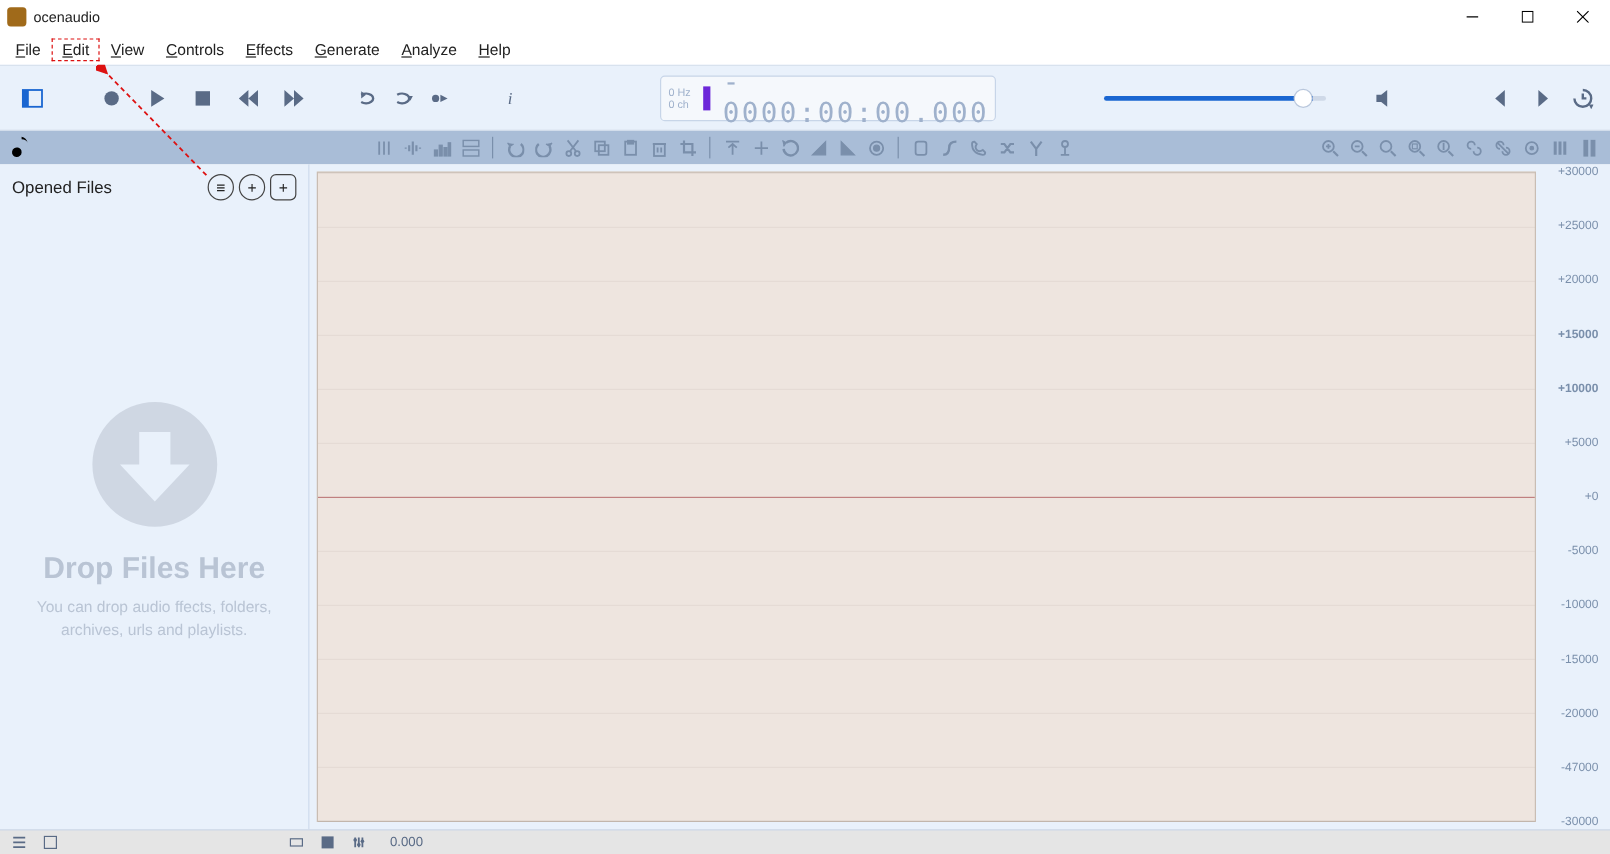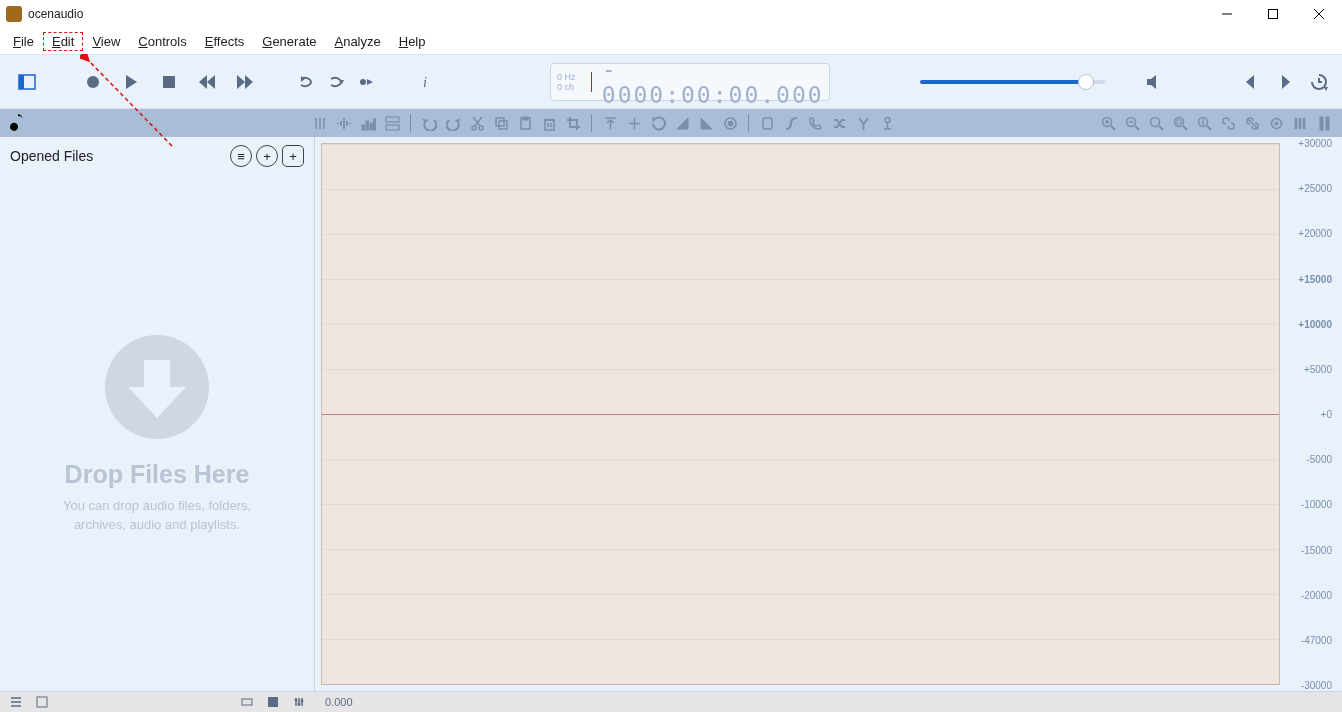--- a/index.html
+++ b/index.html
@@ -23,21 +23,21 @@
 .annotation-arrow{position:absolute;left:80px;top:54px;pointer-events:none}
 
 
 .transport{height:55px;display:flex;align-items:center;gap:0;background:#e9f1fb;border-top:1px solid #d8e2ee;border-bottom:1px solid #d8e2ee;padding:0 8px}
 .tbtn{width:38px;height:38px;display:flex;align-items:center;justify-content:center;color:#5a6b86;border-radius:4px}
 .tbtn svg{width:18px;height:18px;fill:currentColor}
 .tbtn.accent{color:#1a66d1}
 .tbtn.small{width:30px}
 .tgap{width:14px}
 .time-display{margin-left:110px;width:280px;height:38px;border:1px solid #c7d5e8;border-radius:4px;background:#f5f8fc;display:flex;align-items:center;color:#9fb1cc}
-.time-display .meta{font-size:9px;line-height:10px;padding:0 6px;border-right:1px solid #6d28d9;width:44px}
+.time-display .meta{font-size:9px;line-height:10px;padding:0 6px;border-right:6px solid #6d28d9;width:44px}
 .time-display .big{font-family:"Consolas",monospace;font-size:23px;letter-spacing:2px;padding-left:10px;font-weight:300}
 .volume{margin-left:90px;width:185px;height:24px;display:flex;align-items:center}
 .volume .track{flex:1;height:4px;border-radius:2px;background:linear-gradient(to right,#1a66d1 0 94%,#cfd9e8 94% 100%);position:relative}
 .volume .thumb{position:absolute;right:6%;top:-6px;width:16px;height:16px;border-radius:50%;background:#fff;border:1px solid #b9c7dc}
 .mute-icon{margin-left:30px;color:#5a6b86}
 .transport .spacer{flex:1}
 .nav-btns{display:flex;align-items:center;gap:4px;color:#5a6b86}
 
 
 .toolstrip{height:28px;background:#a9bdd7;display:flex;align-items:center;padding:0 6px;color:#7a8fab}
@@ -45,21 +45,21 @@
 .toolstrip .sidebar-pad{width:270px;height:100%}
 .toolstrip .tsbtn{width:24px;height:24px;display:flex;align-items:center;justify-content:center}
 .toolstrip .tsbtn svg{width:15px;height:15px;fill:currentColor;stroke:currentColor}
 .toolstrip .divider{width:1px;height:18px;background:#7a8fab;margin:0 6px}
 .toolstrip .flex{flex:1}
 
 
 .main{display:flex;height:calc(712px - 28px - 26px - 55px - 28px - 21px)}
 
 
-.sidebar{width:315px;background:#e9f1fb;border-right:1px solid #c7d5e8;display:flex;flex-direction:column}
+.sidebar{width:258px;background:#e9f1fb;border-right:1px solid #c7d5e8;display:flex;flex-direction:column}
 .sidebar-head{height:38px;display:flex;align-items:center;padding:0 10px}
 .sidebar-head .title{font-size:14px;flex:1}
 .sidebar-head .hbtn{width:22px;height:22px;margin-left:4px;border:1.5px solid #444;border-radius:50%;display:flex;align-items:center;justify-content:center;font-size:13px;line-height:1}
 .sidebar-head .hbtn.sq{border-radius:5px}
 .dropzone{flex:1;display:flex;flex-direction:column;align-items:center;justify-content:center;color:#b9c4d4;text-align:center;padding:20px}
 .dropzone .big{font-size:25px;font-weight:700;margin-top:18px}
 .dropzone .small{font-size:13px;margin-top:8px;line-height:1.4;max-width:210px}
 
 
 .canvas-wrap{flex:1;position:relative;background:#e9f1fb;display:flex}
@@ -433,21 +433,21 @@
       <div class="hbtn">≡</div>
       <div class="hbtn">+</div>
       <div class="hbtn sq">+</div>
     </div>
     <div class="dropzone">
       <svg width="110" height="110" viewBox="0 0 110 110">
         <circle cx="55" cy="55" r="52" fill="#cfd7e3"></circle>
         <path fill="#e9f1fb" d="M42 28 H68 V55 H84 L55 86 L26 55 H42 Z"></path>
       </svg>
       <div class="big">Drop Files Here</div>
-      <div class="small">You can drop audio files, folders, archives, audio and playlists.</div>
+      <div class="small">You can drop audio ffects, folders, archives, urls and playlists.</div>
     </div>
   </div>
 
   <div class="canvas-wrap">
     <div class="canvas" id="canvas">
       <div class="zero-line"></div>
     <div class="grid-line" style="top: 0%;"></div>
         <div class="grid-line" style="top: 8.33333%;"></div>
         <div class="grid-line" style="top: 16.6667%;"></div>
         <div class="grid-line" style="top: 25%;"></div>

